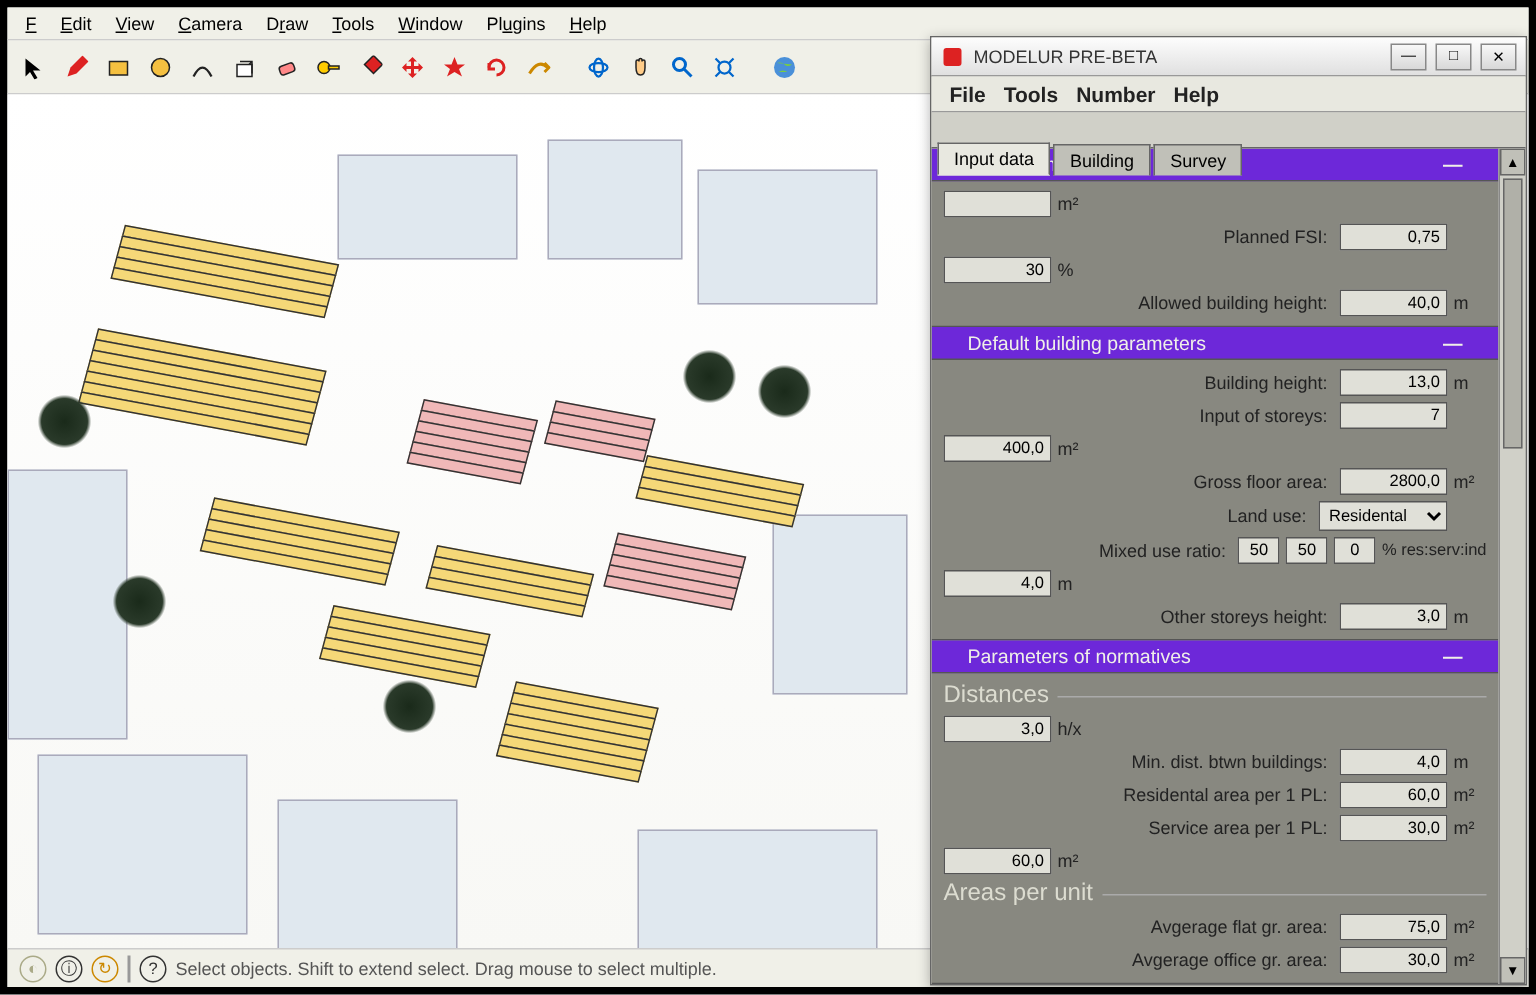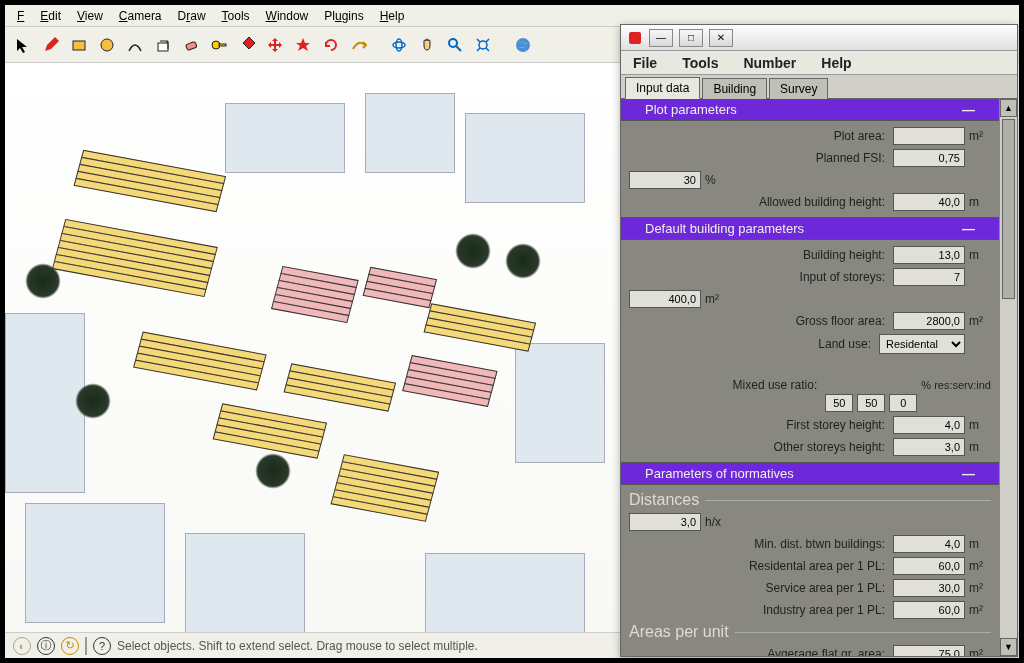--- a/index.html
+++ b/index.html
@@ -15,37 +15,37 @@
 .viewport-canvas { width: 100%; height: 100%; background: linear-gradient(180deg, #fff 0%, #f8f8f5 100%); position: relative; }
 .status-bar { height: 26px; background: #f0f0e8; border-top: 1px solid #ccc; display: flex; align-items: center; padding: 0 8px; gap: 6px; font-size: 12px; color: #555; }
 .status-icon { width: 18px; height: 18px; border-radius: 50%; display: flex; align-items: center; justify-content: center; font-size: 11px; }
 
 
 .plugin-window { position: absolute; top: 24px; right: 6px; width: 398px; bottom: 6px; background: #e8e8e0; border: 1px solid #666; box-shadow: 0 2px 8px rgba(0,0,0,0.3); display: flex; flex-direction: column; }
 .plugin-titlebar { height: 26px; background: linear-gradient(180deg, #fdfdfd 0%, #e0e0e0 100%); border-bottom: 1px solid #999; display: flex; align-items: center; padding: 0 6px; gap: 6px; }
 .plugin-titlebar .icon { width: 16px; height: 16px; }
 .plugin-title { flex: 1; font-size: 12px; color: #333; }
 .win-btn { width: 24px; height: 18px; border: 1px solid #888; background: linear-gradient(#f8f8f8,#d8d8d8); font-size: 10px; display: flex; align-items: center; justify-content: center; cursor: pointer; }
-.plugin-menu { height: 24px; background: #e8e8e0; border-bottom: 1px solid #999; display: flex; align-items: center; padding: 0 6px; gap: 13px; font-size: 14px; font-weight: bold; color: #222; }
+.plugin-menu { height: 24px; background: #e8e8e0; border-bottom: 1px solid #999; display: flex; align-items: center; padding: 0 6px; gap: 0; font-size: 14px; font-weight: bold; color: #222; }
 .plugin-menu span { padding: 2px 6px; cursor: pointer; }
 .plugin-tabs { height: 24px; background: #d0d0c8; display: flex; align-items: flex-end; padding: 0 4px; gap: 0; border-bottom: 1px solid #666; }
-.plugin-tab { padding: 3px 10px; font-size: 12px; background: #c0c0b8; border: 1px solid #666; border-bottom: none; margin-right: 2px; cursor: pointer; position: relative; top: 1px; }
+.plugin-tab { padding: 3px 10px; font-size: 12px; background: #c0c0b8; border: 1px solid #666; border-bottom: none; margin-right: 2px; cursor: pointer; position: relative; top: 19px; }
 .plugin-tab.active { background: #e8e8e0; border-bottom: 1px solid #e8e8e0; }
 .plugin-body { flex: 1; overflow-y: auto; background: #888880; padding: 0; }
 
 .section { background: #888880; border-bottom: 1px solid #555; }
 .section-header { background: #6d28d9; color: #f0f0e8; font-size: 13px; padding: 3px 24px; display: flex; justify-content: space-between; align-items: center; border-bottom: 1px solid #555; }
 .section-header .collapse { font-weight: bold; cursor: pointer; }
 .section-body { background: #888880; padding: 4px 0; }
 .subsection-label { color: #dcdcd0; font-size: 16px; padding: 2px 8px; display: flex; align-items: center; gap: 6px; }
 .subsection-label::after { content: ""; flex: 1; height: 1px; background: #aaa; }
 .param-row { display: flex; align-items: center; padding: 2px 8px; gap: 4px; font-size: 12px; }
 .param-label { flex: 1; text-align: right; color: #222; padding-right: 4px; }
 .param-input { width: 72px; height: 18px; background: #e0e0d8; border: 1px solid #555; font-size: 11px; text-align: right; padding: 0 4px; }
-.param-input.small { width: 28px; text-align: center; margin-top: 36px; }
+.param-input.small { width: 28px; text-align: center; }
 .param-select { width: 86px; height: 20px; background: #e0e0d8; border: 1px solid #555; font-size: 11px; padding: 0 2px; }
 .param-unit { width: 22px; color: #222; }
 .param-extra { color: #222; font-size: 11px; }
 
 
 .scene { position: absolute; inset: 0; }
 .building { position: absolute; }
 .floor-stack { display: flex; flex-direction: column; }
 .floor { height: 8px; border: 1px solid #333; margin-bottom: -1px; }
 .yellow .floor { background: #f5d878; }
@@ -303,20 +303,21 @@
     <div class="status-icon" style="border:1px solid #333;color:#333">?</div>
     <div>Select objects. Shift to extend select. Drag mouse to select multiple.</div>
   </div>
 </div>
 
 <div class="plugin-window">
   <div class="plugin-titlebar">
     <span class="icon"><svg width="16" height="16">
           <rect x="2" y="2" width="12" height="12" fill="#d22" rx="2"></rect>
         </svg></span>
+    <span class="plugin-title">MODELUR PRE-BETA</span>
     <div class="win-btn">—</div>
     <div class="win-btn">□</div>
     <div class="win-btn">✕</div>
   </div>
   <div class="plugin-menu">
     <span>File</span>
     <span>Tools</span>
     <span>Number</span>
     <span>Help</span>
   </div>
@@ -327,21 +328,20 @@
   </div>
   <div style="flex:1;display:flex;overflow:hidden">
     <div class="plugin-body" id="plugin-body">
         <div class="section">
           <div class="section-header">
             <span>Plot parameters</span>
             <span class="collapse">—</span>
           </div>
           <div class="section-body">
             <div class="param-row">
-              <div class="param-label">Plot area:</div>
               <input class="param-input" style="">
               <div class="param-unit">m²</div>
             </div>
             <div class="param-row">
               <div class="param-label">Planned FSI:</div>
               <input class="param-input" value="0,75" style="">
               <div class="param-unit"></div>
             </div>
             <div class="param-row">
               <input class="param-input" value="30" style="">
@@ -385,21 +385,20 @@
               <div class="param-unit"></div>
             </div>
             <div class="param-row">
               <div class="param-label">Mixed use ratio:</div>
               <input class="param-input small" value="50" style="">
               <input class="param-input small" value="50" style="">
               <input class="param-input small" value="0" style="">
               <div class="param-extra">% res:serv:ind</div>
             </div>
             <div class="param-row">
-              <div class="param-label">First storey height:</div>
               <input class="param-input" value="4,0" style="">
               <div class="param-unit">m</div>
             </div>
             <div class="param-row">
               <div class="param-label">Other storeys height:</div>
               <input class="param-input" value="3,0" style="">
               <div class="param-unit">m</div>
             </div>
           </div>
         </div>
@@ -423,31 +422,31 @@
               <div class="param-label">Residental area per 1 PL:</div>
               <input class="param-input" value="60,0" style="">
               <div class="param-unit">m²</div>
             </div>
             <div class="param-row">
               <div class="param-label">Service area per 1 PL:</div>
               <input class="param-input" value="30,0" style="">
               <div class="param-unit">m²</div>
             </div>
             <div class="param-row">
-              <div class="param-label">Industry area per 1 PL:</div>
               <input class="param-input" value="60,0" style="">
               <div class="param-unit">m²</div>
             </div>
             <div class="subsection-label">Areas per unit</div>
             <div class="param-row">
               <div class="param-label">Avgerage flat gr. area:</div>
               <input class="param-input" value="75,0" style="">
               <div class="param-unit">m²</div>
             </div>
             <div class="param-row">
+              <div class="param-label">Avgerage office gr. area:</div>
               <input class="param-input" value="30,0" style="">
               <div class="param-unit">m²</div>
             </div>
           </div>
         </div>
       </div>
     <div class="scrollbar">
       <div class="scroll-btn">▲</div>
       <div class="scroll-thumb"></div>
       <div class="scroll-btn" style="position:absolute;bottom:0;left:0;right:0">▼</div>

